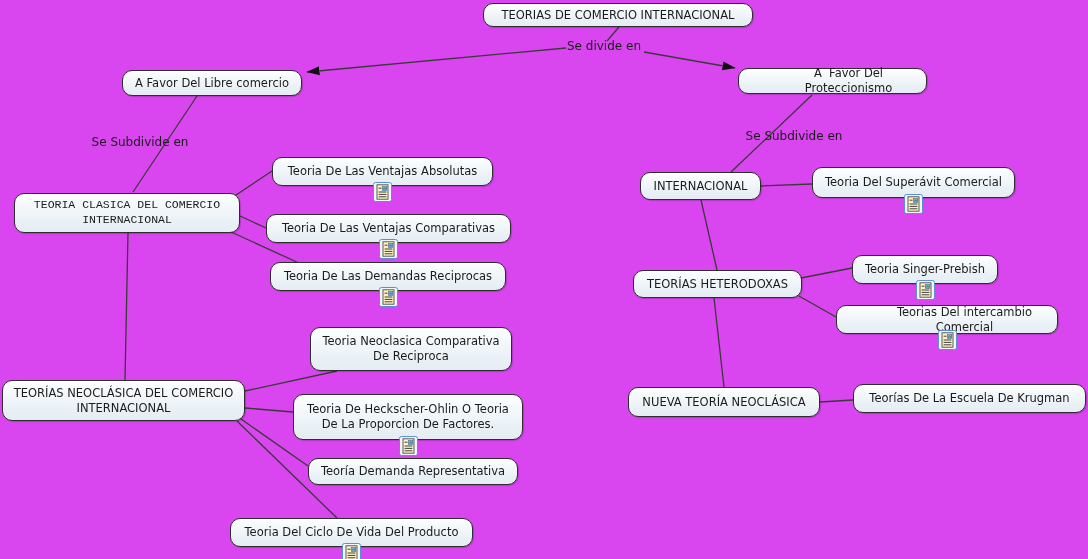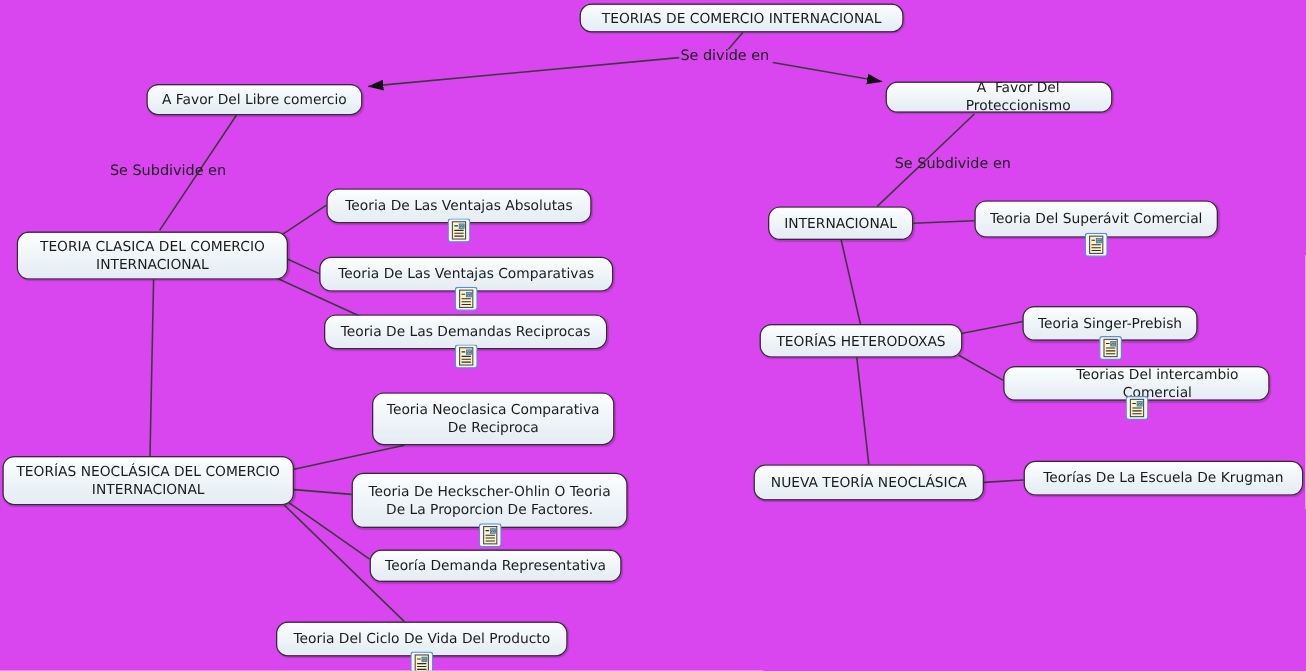--- a/index.html
+++ b/index.html
@@ -67,21 +67,21 @@
       <line x1="701" y1="200" x2="717" y2="270"></line>
       <line x1="801" y1="278" x2="852" y2="268"></line>
       <line x1="799" y1="296" x2="836" y2="317"></line>
       <line x1="714" y1="298" x2="724" y2="387"></line>
       <line x1="820" y1="402" x2="853" y2="400"></line>
     </svg>
   <div id="nodes-layer">
       <div class="node" style="left: 483px; top: 3px; width: 270px; height: 24px;"><span>TEORIAS DE COMERCIO INTERNACIONAL</span></div>
       <div class="node" style="left: 122px; top: 70px; width: 180px; height: 26px;"><span>A Favor Del Libre comercio</span></div>
       <div class="node" style="left: 738px; top: 68px; width: 189px; height: 26px; padding-left: 32px;"><span>A  Favor Del Proteccionismo</span></div>
-      <div class="node" style="left: 14px; top: 193px; width: 226px; height: 40px;"><span>TEORIA CLASICA DEL COMERCIO
+      <div class="node" style="left: 14px; top: 193px; width: 226px; height: 40px; font-family: Liberation Mono, monospace;"><span>TEORIA CLASICA DEL COMERCIO
 INTERNACIONAL</span></div>
       <div class="node" style="left: 272px; top: 157px; width: 221px; height: 29px;"><span>Teoria De Las Ventajas Absolutas</span></div>
       <div class="res-icon" style="left: 373px; top: 182px;"><svg width="19" height="20" viewBox="0 0 19 20">
           <rect x="0.5" y="0.5" width="18" height="19" rx="2" fill="#f2f7fd" stroke="#5a8fd0"></rect>
           <rect x="4" y="2.8" width="11" height="14.4" fill="#fdf3c9" stroke="#4a4a4a" stroke-width="0.9"></rect>
           <rect x="9.6" y="4.6" width="4.2" height="3.8" fill="#7ea7d8" stroke="#3f6b9e" stroke-width="0.6"></rect>
           <path d="M10 7.6 l1.4-1.6 1.2 1.1 1-1.4" stroke="#3d7a3d" stroke-width="0.8" fill="none"></path>
           <path d="M5.6 6.2 h3 M5.6 10 h7.8 M5.6 12.4 h7.8 M5.6 14.8 h7.8" stroke="#2c2c2c" stroke-width="0.9"></path>
         </svg></div>
       <div class="node" style="left: 266px; top: 214px; width: 245px; height: 29px;"><span>Teoria De Las Ventajas Comparativas</span></div>

